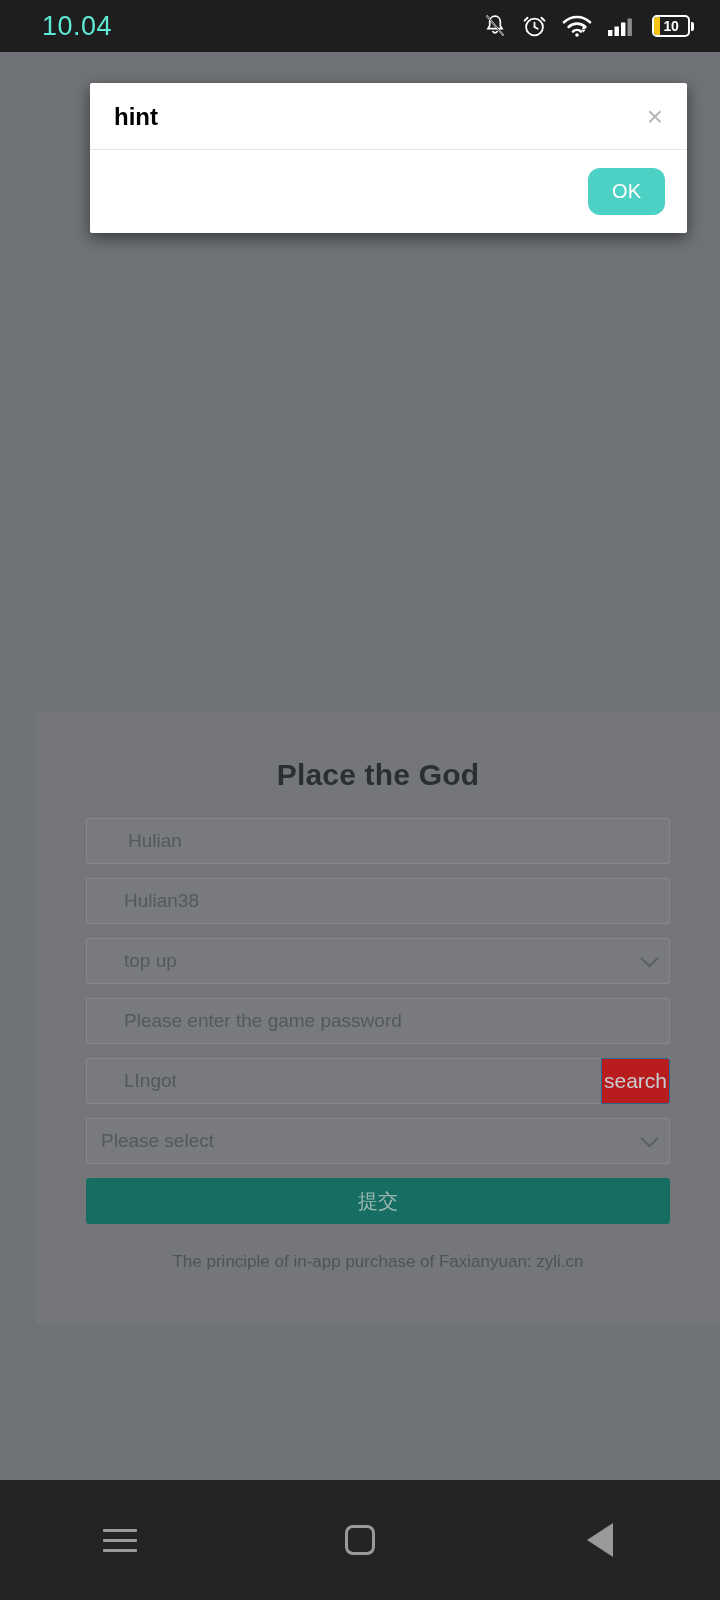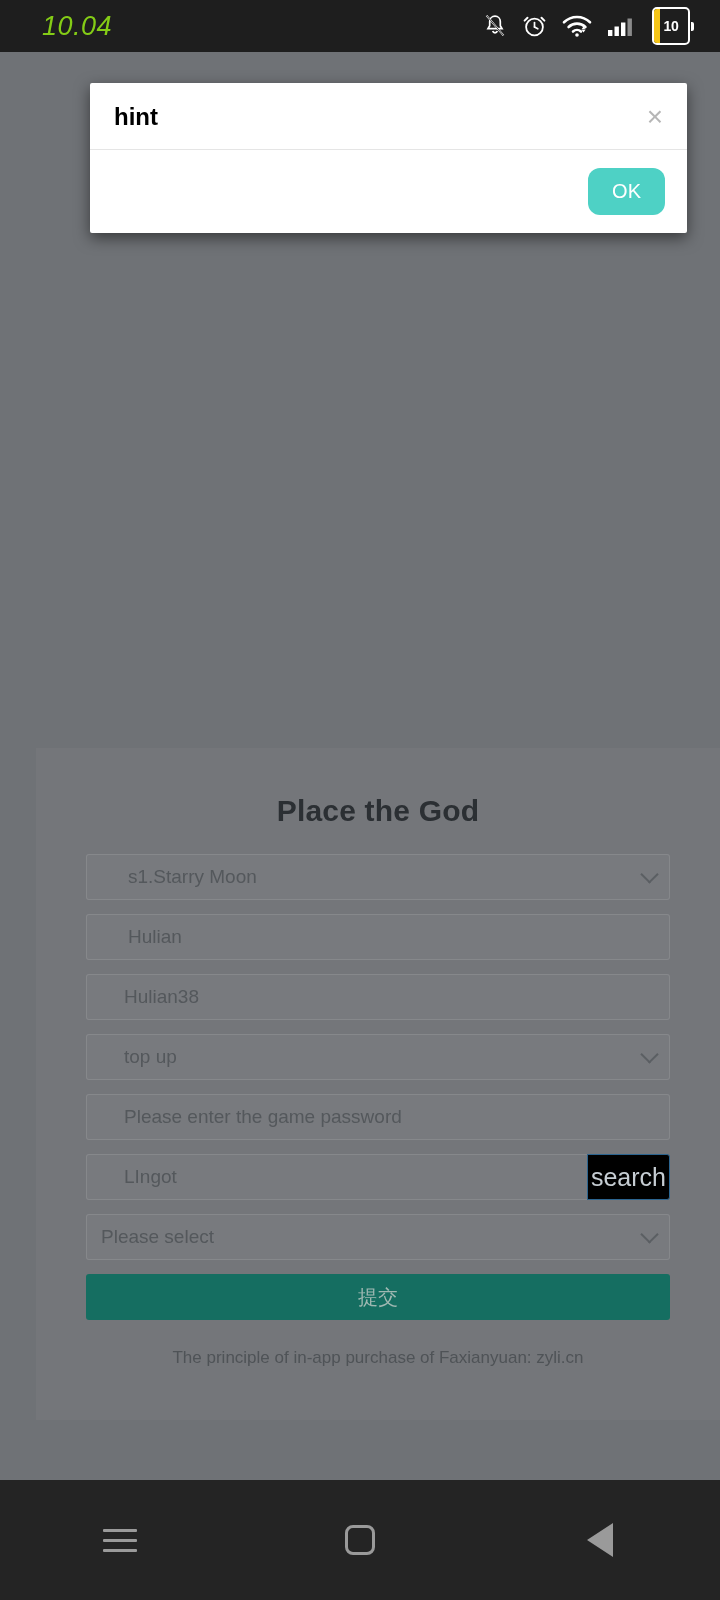--- a/index.html
+++ b/index.html
@@ -11,28 +11,28 @@
   }
   #screen { position: relative; width: 720px; height: 1600px; background: #f3f3f3; }
 
   
   .statusbar {
     position: absolute; left: 0; top: 0; width: 720px; height: 52px;
     background: #1e1e1e; color: #ffffff;
     display: flex; align-items: center; justify-content: space-between;
     padding: 0 26px 0 42px;
   }
-  .clock { font-size: 27px; letter-spacing: 0.5px; font-weight: 400; color:#84cc16;font-style:italic; }
+  .clock { font-size: 27px; letter-spacing: 0.5px; font-weight: 400; color:#5eead4; }
   .sysicons { display: flex; align-items: center; gap: 15px; }
   .sysicons svg { display: block; }
   .battery {
     display: flex; align-items: center;
   }
   .batt-body {
-    width: 38px; height: 38px; border: 2px solid #fff; border-radius: 5px;
+    width: 38px; height: 22px; border: 2px solid #fff; border-radius: 5px;
     display: flex; align-items: center; position: relative; overflow: hidden; text-align: center;
   }
   .batt-fill { width: 6px; height: 100%; background: #f5c518; }
   .batt-num {
     position: absolute; left: 0; top: 0; width: 100%; height: 100%;
     display: flex; align-items: center; justify-content: center;
     font-size: 14px; color: #fff; font-weight: 600; letter-spacing: -0.3px;
   }
   .batt-cap { width: 3px; height: 9px; background: #fff; border-radius: 0 2px 2px 0; margin-left: 1px; }
 
@@ -71,21 +71,21 @@
     padding: 18px 22px; display: flex; justify-content: flex-end;
   }
   .btn-ok {
     background: #4ed1c5; border: none; color: #ffffff;
     font-size: 20px; padding: 12px 24px; border-radius: 12px;
     cursor: pointer; font-family: inherit; min-width: 54px;
   }
 
   
   .card {
-    position: absolute; left: 36px; top: 696px; width: 684px;
+    position: absolute; left: 36px; top: 660px; width: 684px;
     background: rgba(255,255,255,0.035);
     padding: 0 50px 0 50px;
   }
   .card-title {
     text-align: center; font-size: 30px; color: #2b2f33; font-weight: 700;
     padding: 46px 0 26px 0; letter-spacing: 0.2px;
   }
   .field {
     position: relative; height: 46px; margin-bottom: 14px;
     border: 1px solid rgba(255,255,255,0.10);
@@ -108,23 +108,23 @@
     position: relative; height: 46px; margin-bottom: 14px; display: flex;
   }
   .search-input {
     flex: 1; border: 1px solid rgba(255,255,255,0.10);
     border-right: none;
     border-radius: 3px 0 0 3px;
     background: rgba(255,255,255,0.035);
     display: flex; align-items: center;
   }
   .search-btn {
-    width: 83px; background: #000000; border: 1px solid #2c6590;
+    width: 69px; background: #b91c1c; border: 1px solid #2c6590;
     border-radius: 0 3px 3px 0; color: #c6cdd3;
-    font-size: 25px; display: flex; align-items: center; justify-content: center;
+    font-size: 21px; display: flex; align-items: center; justify-content: center;
     cursor: pointer; font-family: inherit;
   }
   .btn-submit {
     display: block; width: 100%; height: 46px;
     background: #156e61; border: none; border-radius: 3px;
     color: #9fb8b2; font-size: 20px; cursor: pointer;
     font-family: "Liberation Sans","DejaVu Sans",sans-serif;
     margin-top: 14px;
   }
   .card-footer {
@@ -209,24 +209,20 @@
 
     </div>
   </div>
 
   <div class="page">
 
     <div class="card">
 
       <div class="card-title">Place the God</div>
 
-      <div class="field">
-        <span class="field-text">s1.Starry Moon</span>
-        <span class="chev"></span>
-      </div>
 
       <div class="field">
         <span class="field-text">Hulian</span>
       </div>
 
       <div class="field">
         <span class="field-text tight">Hulian38</span>
       </div>
 
       <div class="field">

